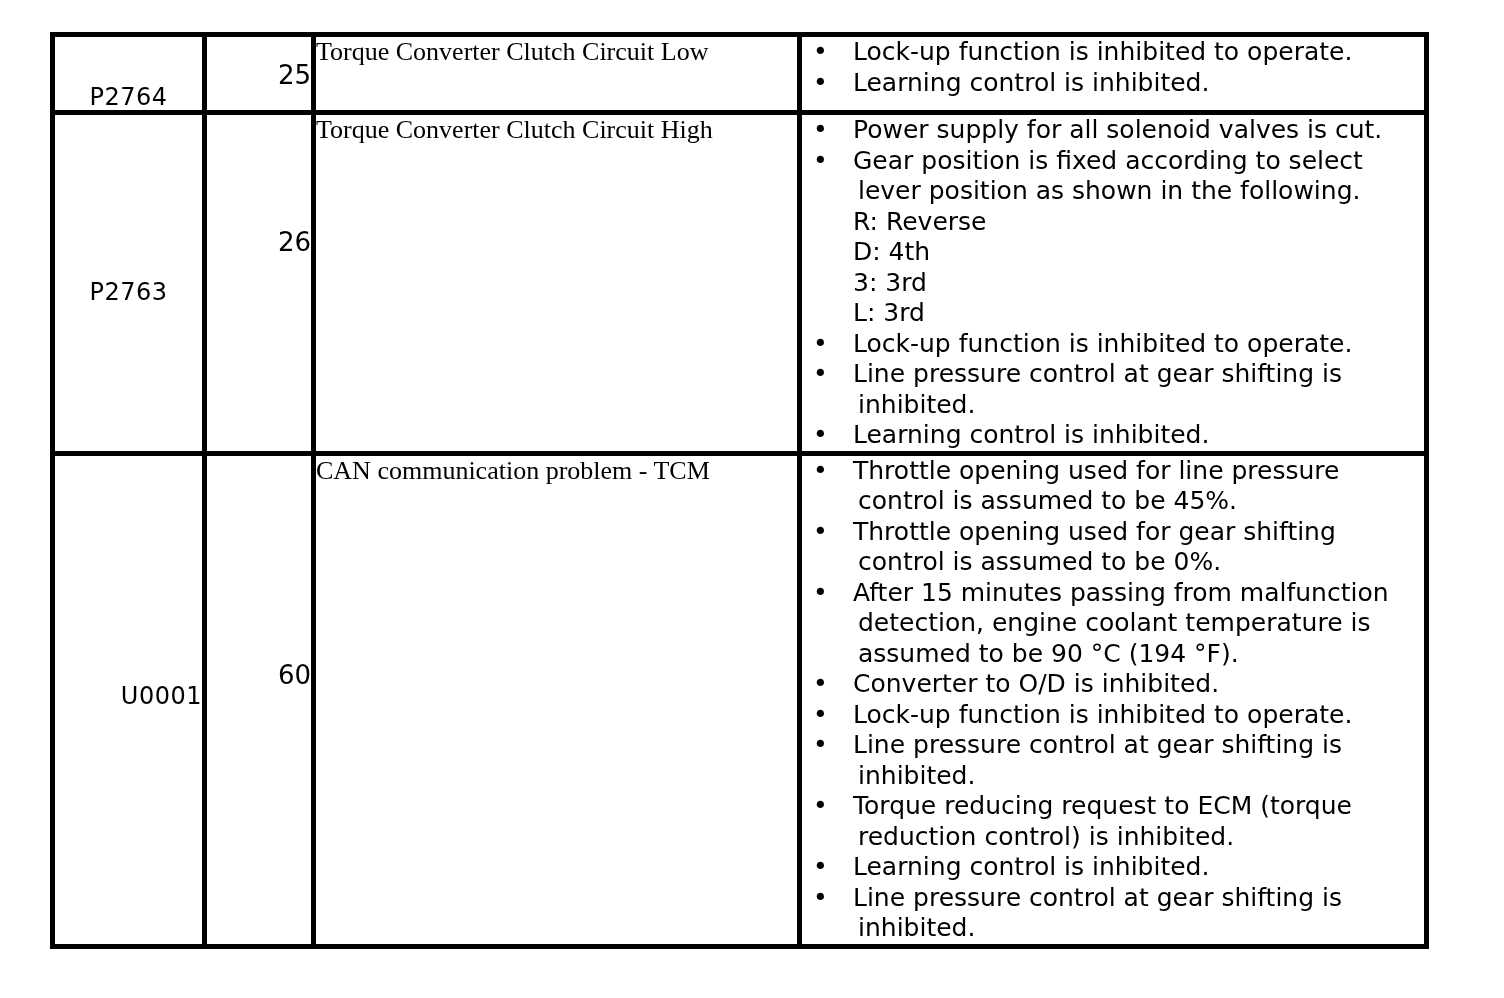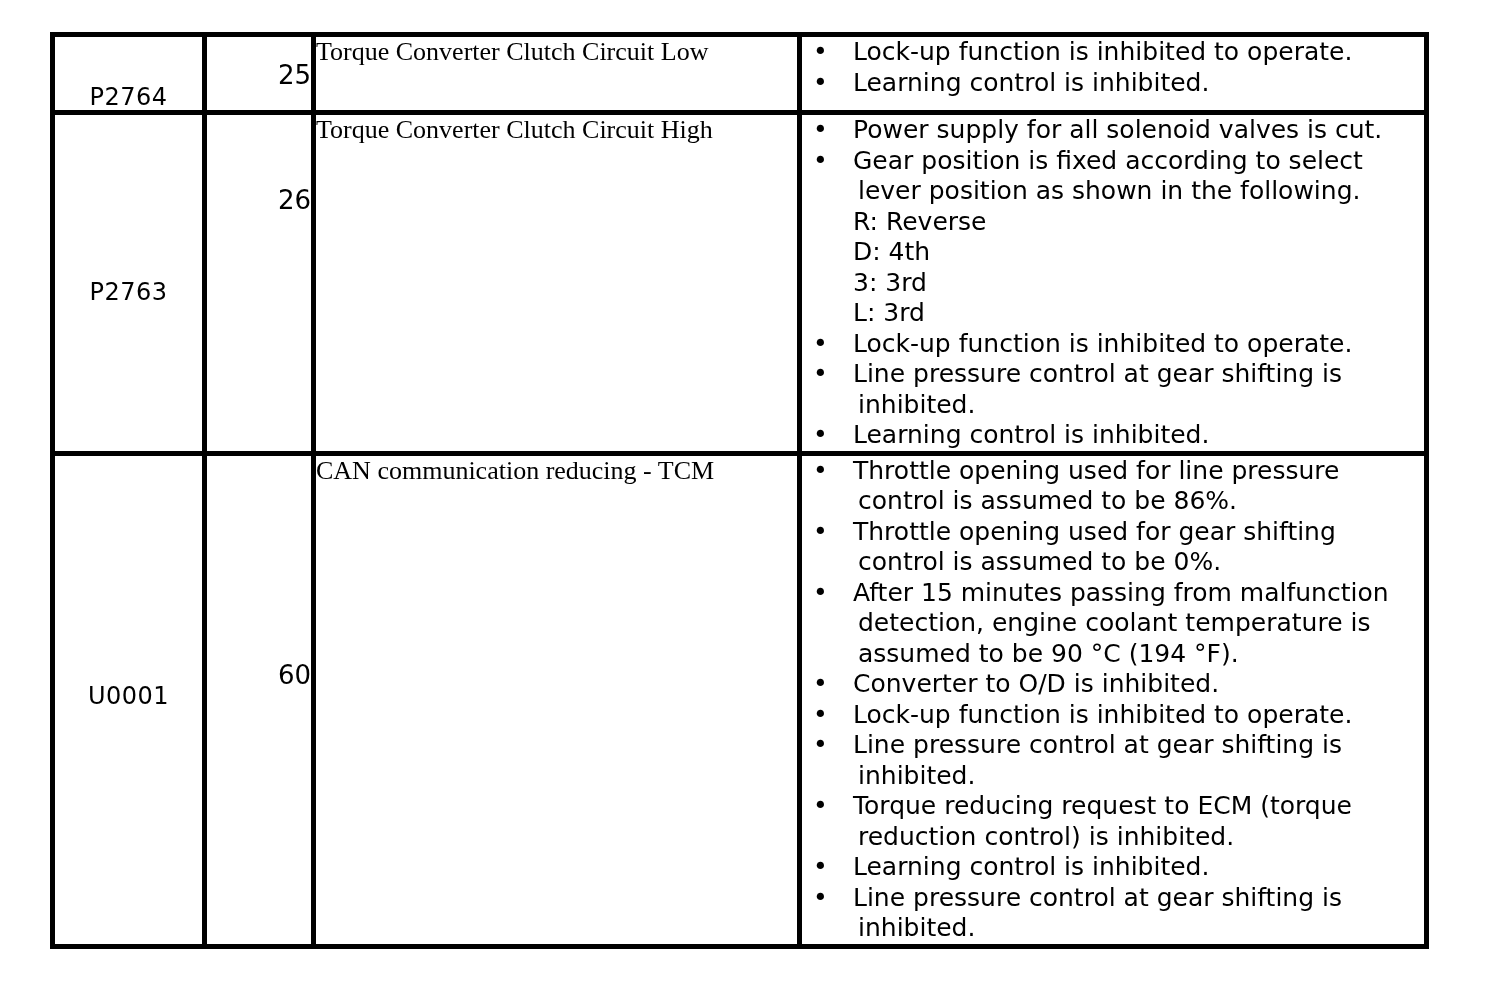--- a/index.html
+++ b/index.html
@@ -59,23 +59,23 @@
     text-align: right;
     font-size: 26px;
     line-height: 1.1;
   }
 
   
   .r1 .code-text { padding-top: 47px; }
   .r1 .num-text  { padding-top: 24px; }
   
   .r2 .code-text { padding-top: 164px; }
-  .r2 .num-text  { padding-top: 71px; }
-  
-  .r3 .code-text { padding-top: 227px; }
+  .r2 .num-text  { padding-top: 113px; }
+  
+  .r3 .code-text { padding-top: 227px; text-align: right; }
   .r3 .num-text  { padding-top: 205px; }
 
   .desc-cell {
     padding: 7px 0 0 8px;
     font-family: Liberation Serif, serif;
   }
   .desc-text {
     font-size: 26px;
     line-height: 1.18;
     white-space: nowrap;
@@ -207,27 +207,27 @@
       </tr>
 
       <tr class="r3">
         <td class="code-cell">
           <span class="code-text">U0001</span>
         </td>
         <td class="num-cell">
           <span class="num-text">60</span>
         </td>
         <td class="desc-cell">
-          <span class="desc-text">CAN communication reducing - TCM</span>
+          <span class="desc-text">CAN communication problem - TCM</span>
         </td>
         <td class="effects-cell">
           <ul class="effects">
             <li class="wrap">
               <span class="bullet">•</span>
-              <span class="li-text">Throttle opening used for line pressure control is assumed to be 86%.</span>
+              <span class="li-text">Throttle opening used for line pressure control is assumed to be 45%.</span>
             </li>
             <li class="wrap">
               <span class="bullet">•</span>
               <span class="li-text">Throttle opening used for gear shifting control is assumed to be 0%.</span>
             </li>
             <li class="wrap">
               <span class="bullet">•</span>
               <span class="li-text">After 15 minutes passing from malfunction detection, engine coolant temperature is assumed to be 90 °C (194 °F).</span>
             </li>
             <li>

